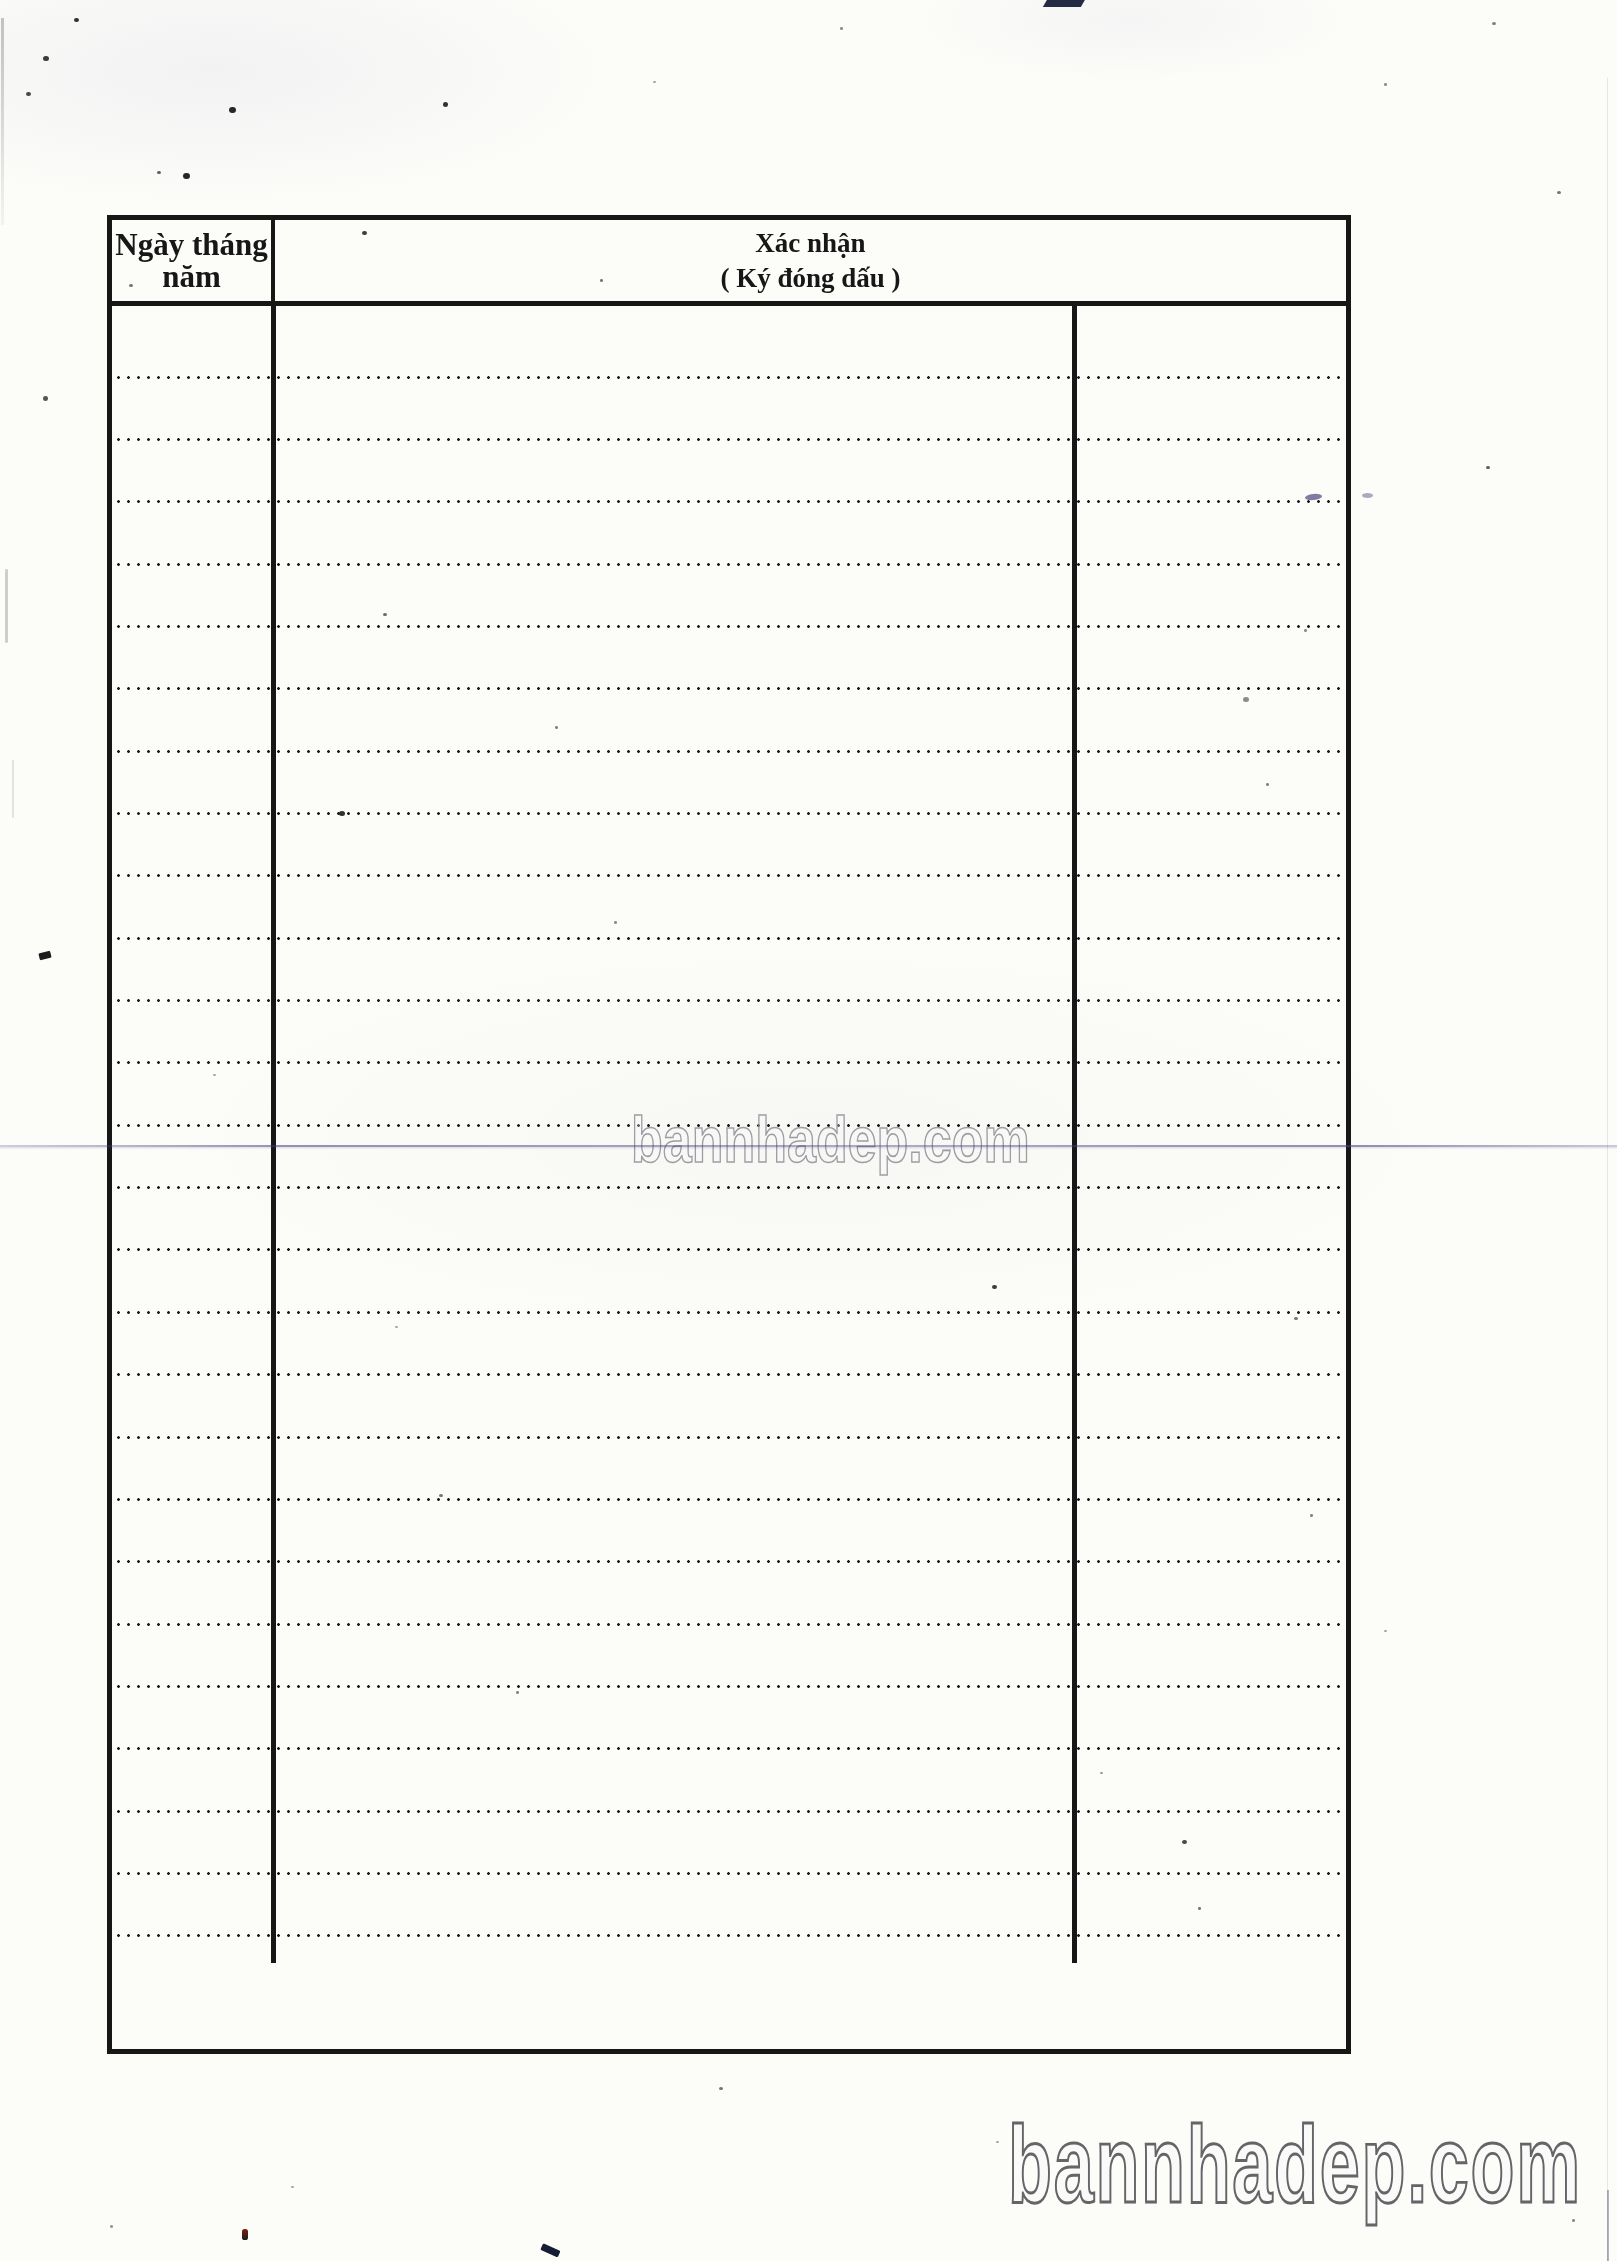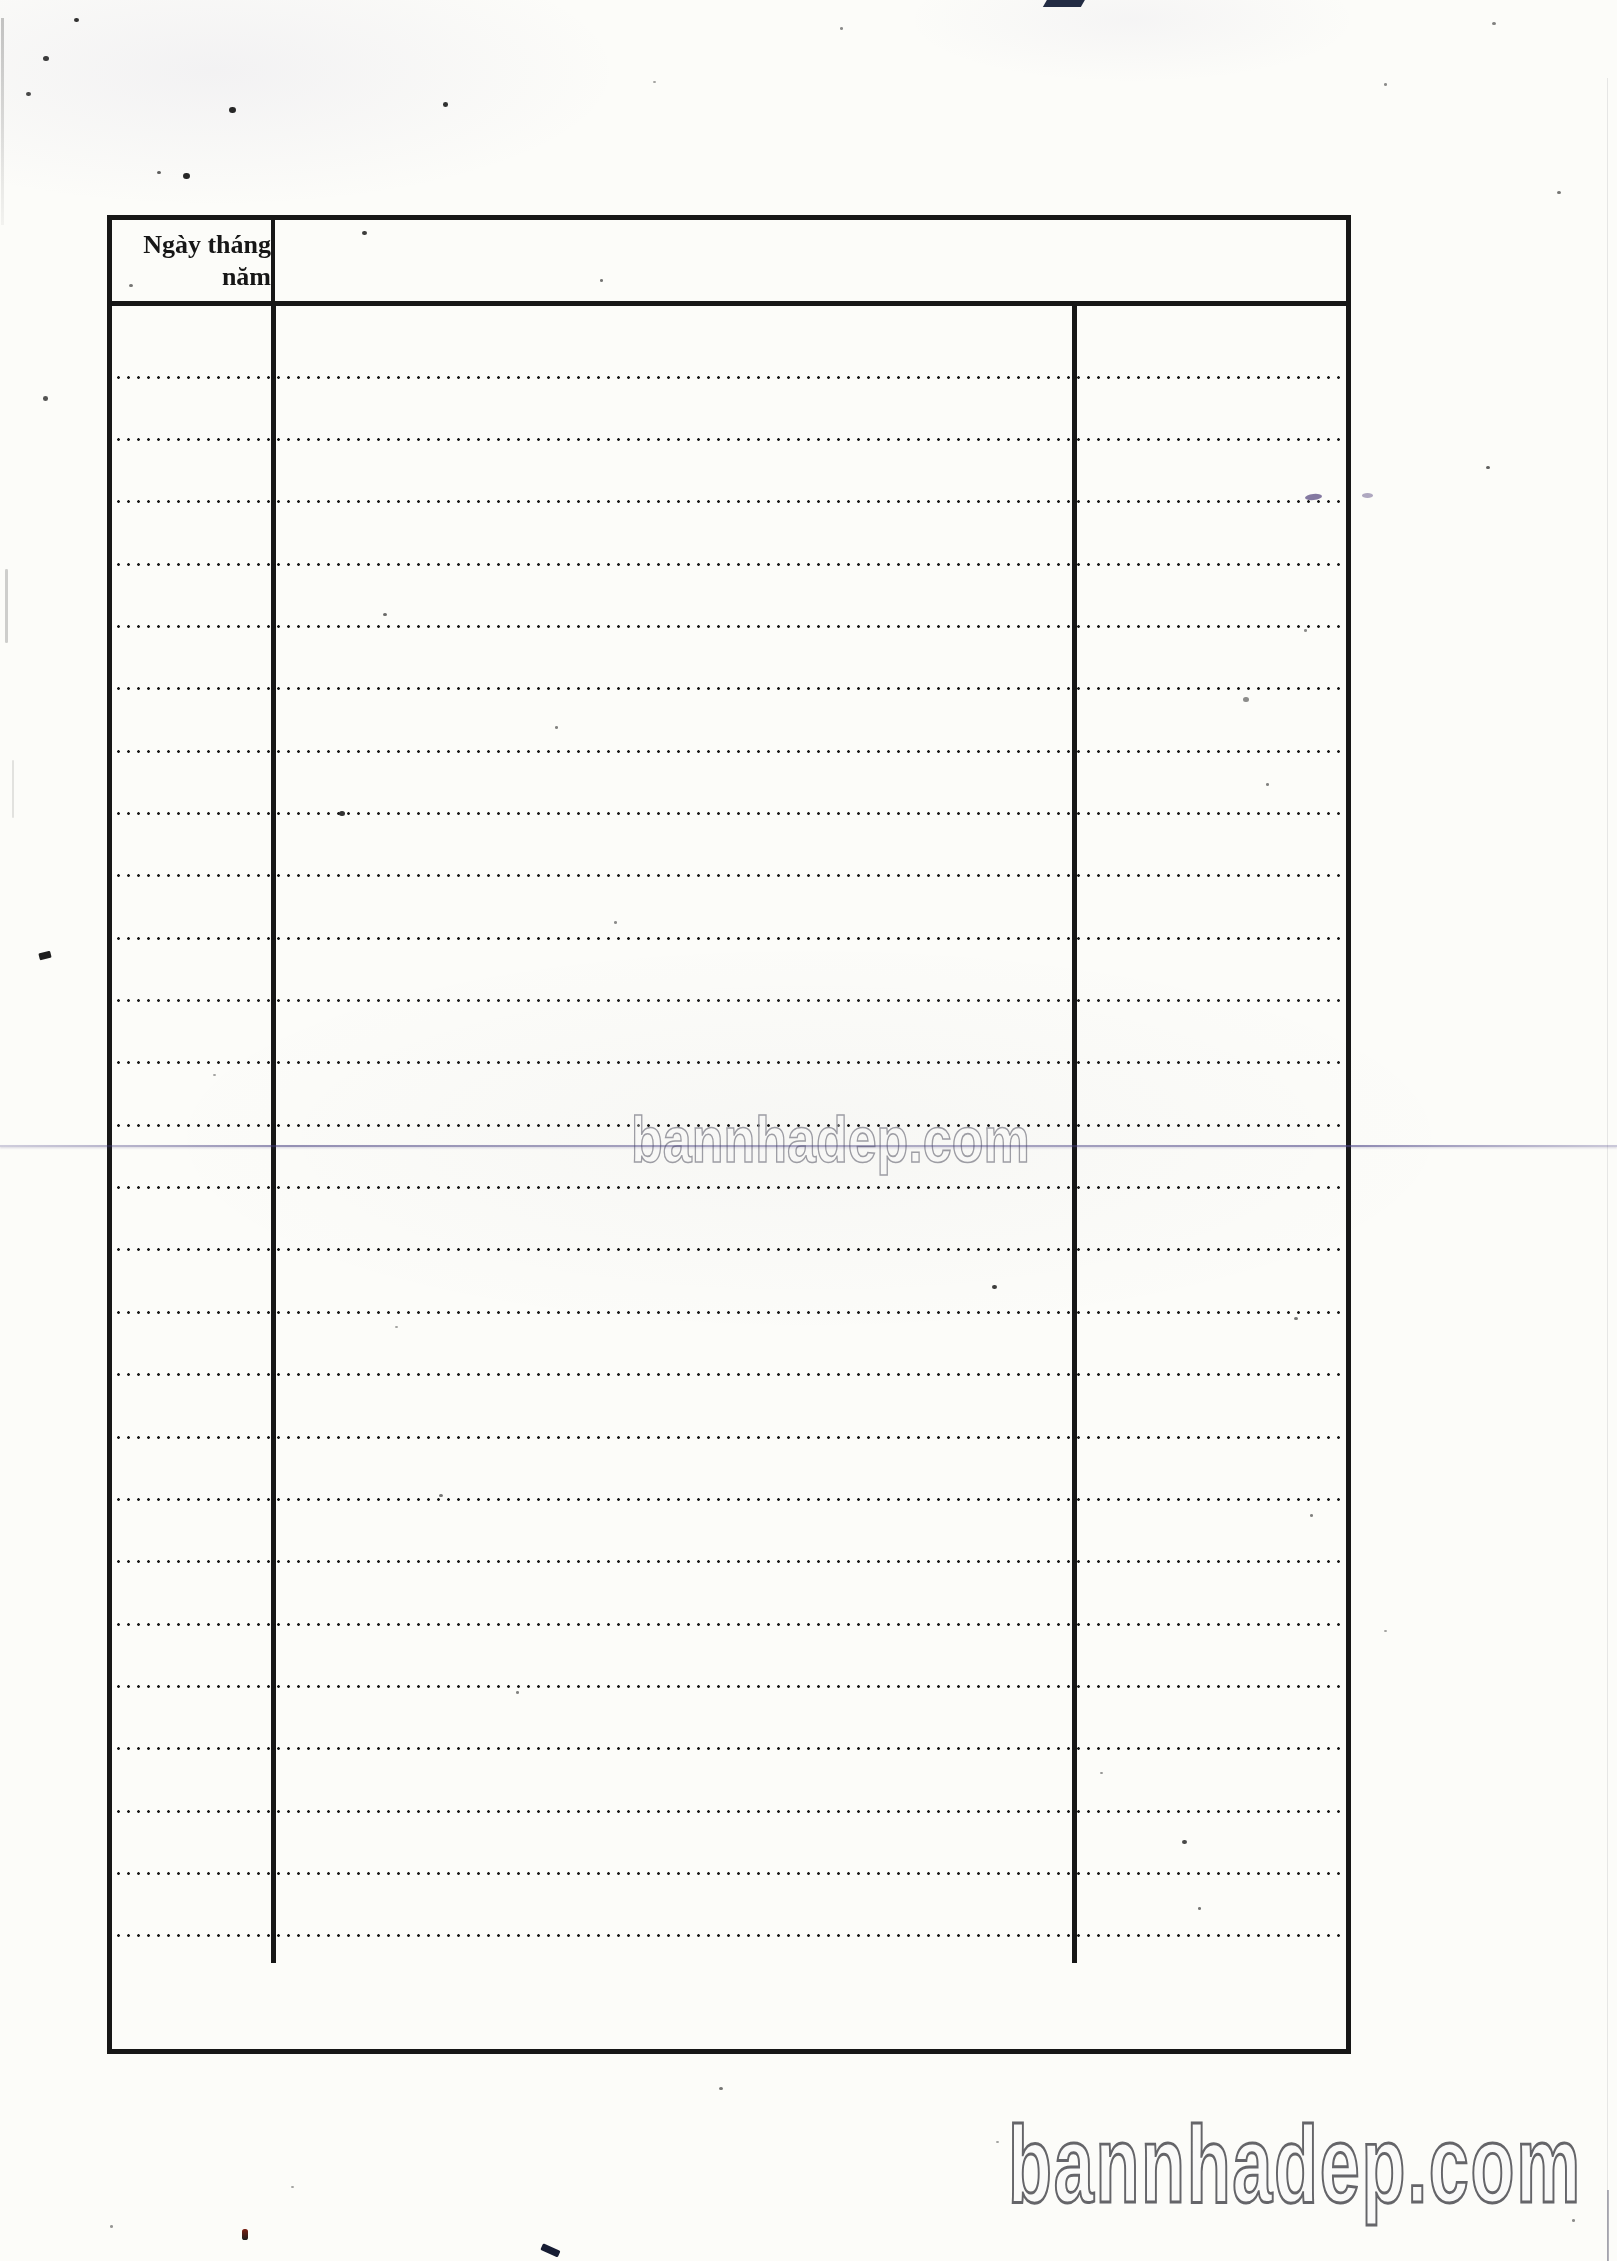--- a/index.html
+++ b/index.html
@@ -36,21 +36,21 @@
     font-weight:bold;font-size:31px;letter-spacing:0.6px;
   }
   .header-row{
     display:flex;height:81px;border-bottom:5.2px solid var(--ink);
     font-weight:bold;
   }
   .hcell{
     display:flex;flex-direction:column;align-items:center;justify-content:center;
     text-align:center;
   }
-  .hc1{width:159px;border-right:4.5px solid var(--ink);font-size:26px;line-height:32px;align-items:flex-end;}
+  .hc1{width:159px;border-right:4.5px solid var(--ink);font-size:31px;line-height:32px;}
   .hc2{width:796px;border-right:4.5px solid var(--ink);font-size:28.5px;}
   .hc3{flex:1;font-size:27px;line-height:35px;}
 
   .tbody{position:relative;height:1657px;}
   .vdiv{position:absolute;top:0;bottom:0;width:4.5px;background:var(--ink);}
   .vdiv-1{left:159px;}
   .vdiv-2{left:960px;}
 
   .dotline{
     position:absolute;left:1.9px;right:1.9px;height:5.2px;
@@ -110,20 +110,24 @@
 
 <div class="page">
 
   <div class="doc-table">
 
 
     <div class="header-row">
       <div class="hcell hc1">
         <span>Ngày tháng</span>
         <span>năm</span>
+      </div>
+      <div class="hcell hc3">
+        <span>Xác nhận</span>
+        <span>( Ký đóng dấu )</span>
       </div>
     </div>
 
     <div class="tbody" id="table-body">
       <div class="vdiv vdiv-1"></div>
       <div class="vdiv vdiv-2"></div>
 
     <div class="dotline" style="top: 69px;"></div>
         <div class="dotline" style="top: 131px;"></div>
         <div class="dotline" style="top: 193px;"></div>

